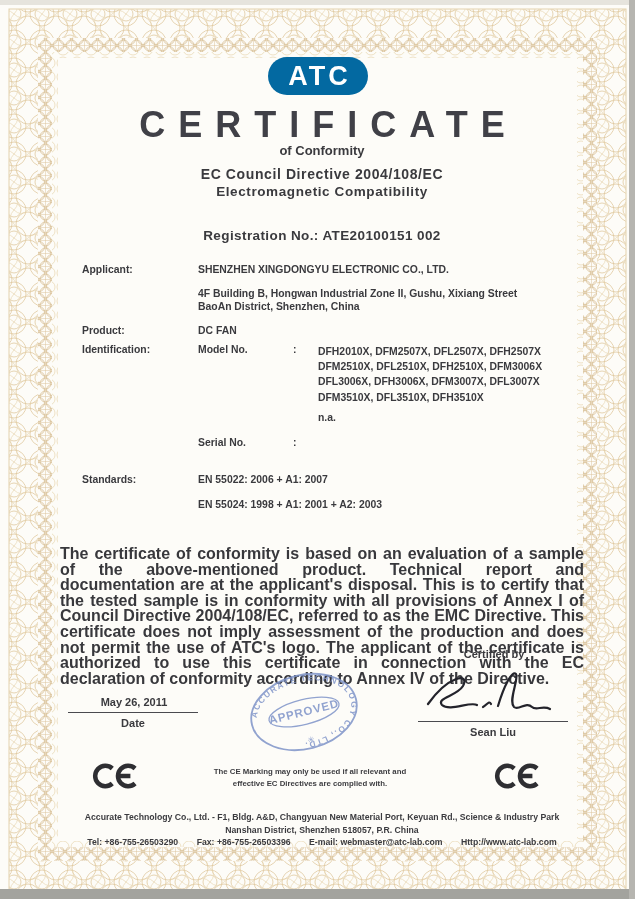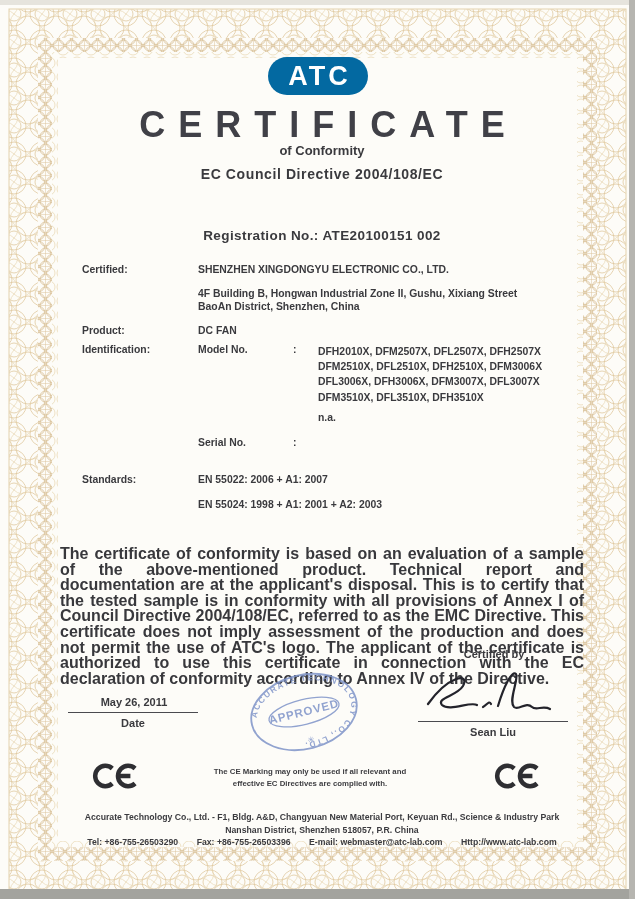--- a/index.html
+++ b/index.html
@@ -111,23 +111,24 @@
   <div class="abs edge-top"></div>
   <div class="abs edge-bottom"></div>
   <div class="abs edge-right"></div>
 
   <div class="abs logo" style="background:#0369a1">
     <span>ATC</span>
   </div>
   <div class="abs title">CERTIFICATE</div>
   <div class="abs subtitle">of Conformity</div>
   <div class="abs directive1">EC Council Directive 2004/108/EC</div>
+  <div class="abs directive2">Electromagnetic Compatibility</div>
   <div class="abs registration">Registration No.: ATE20100151 002</div>
 
-  <div class="abs flabel lab-applicant">Certified:</div>
+  <div class="abs flabel lab-applicant">Applicant:</div>
   <div class="abs fvalue val-applicant">SHENZHEN XINGDONGYU ELECTRONIC CO., LTD.</div>
   <div class="abs fvalue val-address1">4F Building B, Hongwan Industrial Zone II, Gushu, Xixiang Street</div>
   <div class="abs fvalue val-address2">BaoAn District, Shenzhen, China</div>
 
   <div class="abs flabel lab-product">Product:</div>
   <div class="abs fvalue val-product">DC FAN</div>
 
   <div class="abs flabel lab-ident">Identification:</div>
   <div class="abs flabel lab-model">Model No.</div>
   <div class="abs flabel col-model">:</div>

